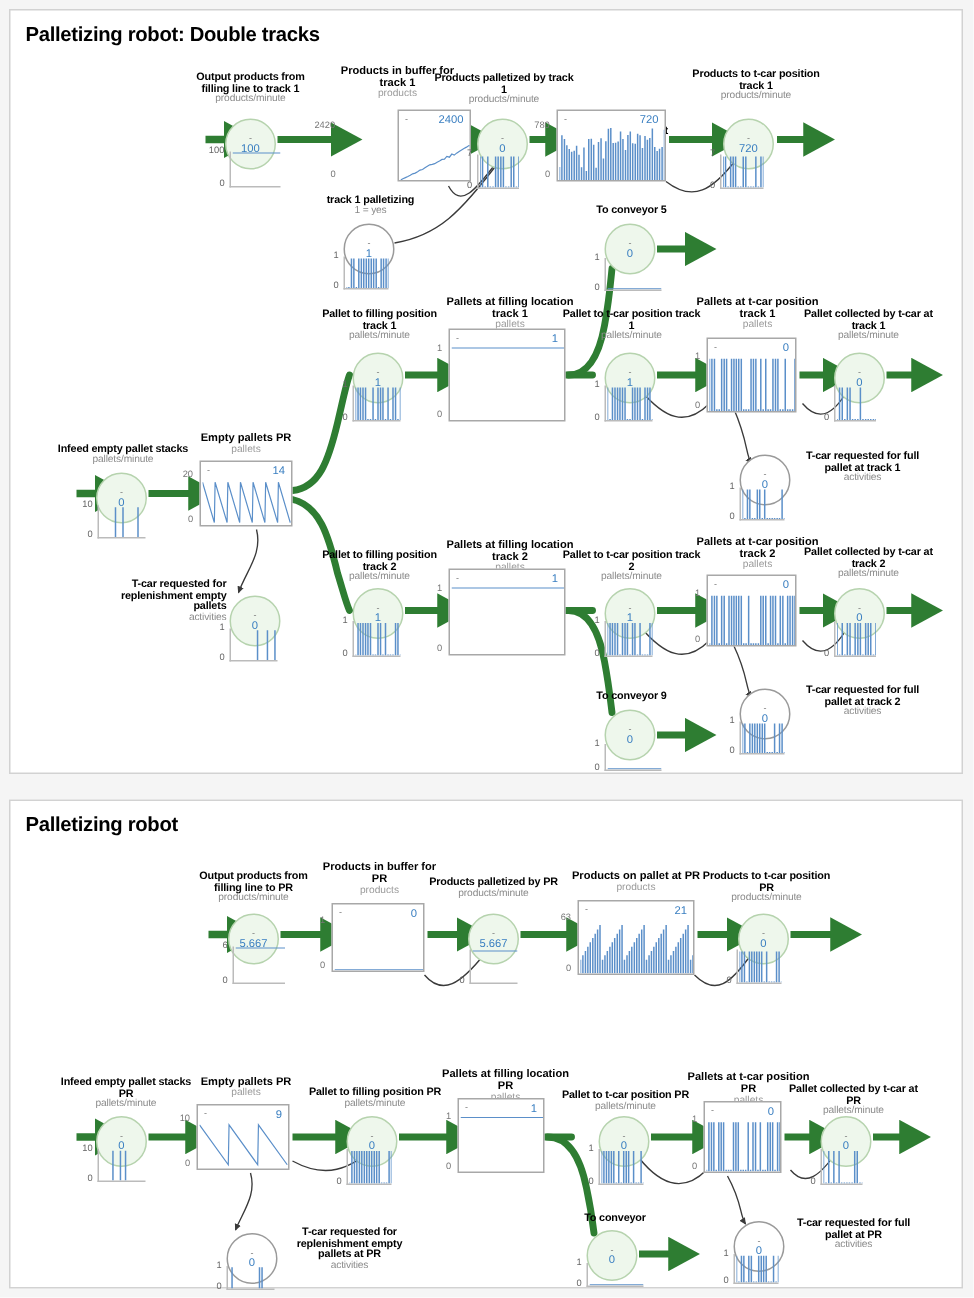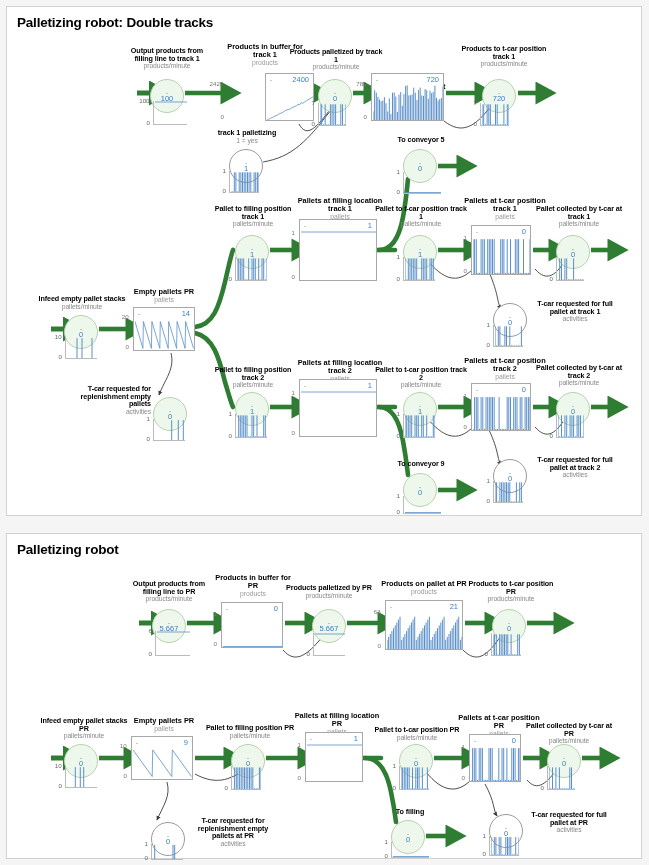--- a/index.html
+++ b/index.html
@@ -708,21 +708,21 @@
               <path d="M0.0,23 L0.0,1.4 M1.7,23 L1.7,22.3 M3.5,23 L3.5,1.4 M5.2,23 L5.2,22.3 M6.9,23 L6.9,1.4 M8.7,23 L8.7,22.3 M10.4,23 L10.4,1.4 M12.1,23 L12.1,22.3 M13.9,23 L13.9,22.3 M15.6,23 L15.6,22.3 M17.3,23 L17.3,22.3 M19.1,23 L19.1,22.3 M20.8,23 L20.8,1.4 M22.5,23 L22.5,1.4 M24.3,23 L24.3,22.3 M26.0,23 L26.0,22.3 " stroke="#5b8fc9" stroke-width="1" fill="none"></path>
             </svg>
           </div>
         </div>
         <span class="ymin" style="left: -6.6px; top: 18px;">0</span>
       </div>
       <div class="node" style="left: 384px; top: 286px;">
         <div class="dash">-</div>
         <div class="val">0</div>
       </div>
-      <div class="lbl" style="left: 358px; top: 274px; width: 90px;">To filling</div>
+      <div class="lbl" style="left: 358px; top: 274px; width: 90px;">To conveyor</div>
       <div class="spark" style="left: 384px; top: 308px;">
         <div style="position: relative; width: 38px; height: 16px; border-left: 1px solid rgb(187, 187, 187); border-bottom: 1px solid rgb(187, 187, 187);">
           <div style="position: absolute; left: 1px; top: 0px;">
             <svg width="36" height="15">
               <path d="M0,14.5 L36,14.5" stroke="#5b8fc9" stroke-width="0.8" fill="none"></path>
             </svg>
           </div>
         </div>
         <span class="ymax" style="left: -6.6px; top: -4px;">1</span>
         <span class="ymin" style="left: -6.6px; top: 10px;">0</span>

